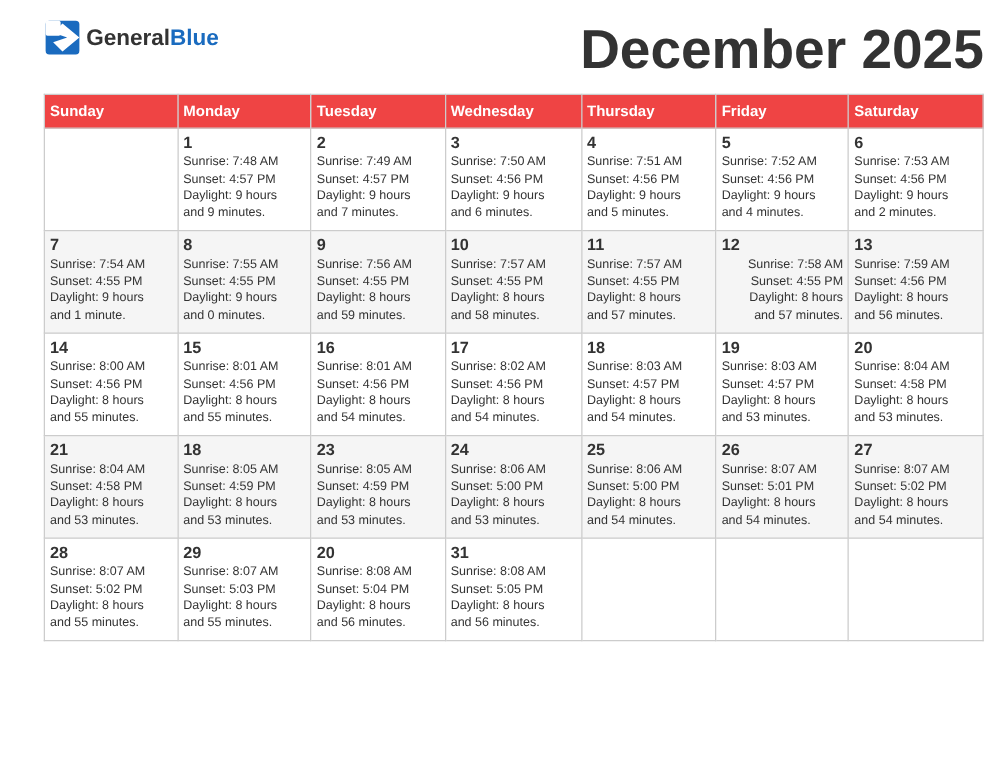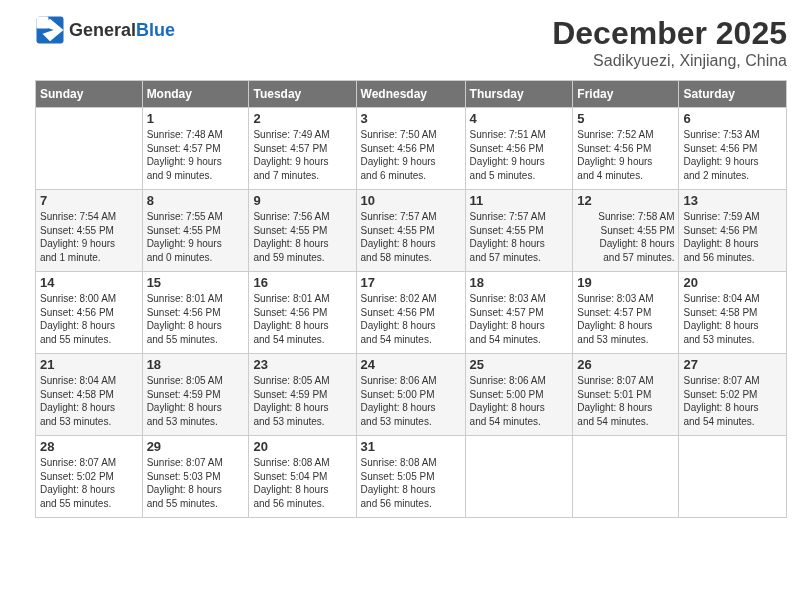--- a/index.html
+++ b/index.html
@@ -37,21 +37,21 @@
       color: #1a6bbf;
     }
     .logo-icon {
       width: 30px;
       height: 30px;
     }
     .title-area {
       text-align: right;
     }
     .month-year {
-      font-size: 32px;
+      font-size: 44px;
       font-weight: bold;
       color: #333;
     }
     .location {
       font-size: 16px;
       color: #555;
     }
     .calendar {
       width: 100%;
       border-collapse: collapse;
@@ -89,21 +89,21 @@
     .empty-cell {
       background: #f9f9f9;
     }
     tr:nth-child(even) td {
       background-color: #f5f5f5;
     }
     tr:nth-child(odd) td {
       background-color: #fff;
     }
     .calendar thead tr th {
-      background-color: #737373;
+      background-color: #ef4444;
     }
   </style>
 </head>
 <body>
 
 <div class="container">
   <div class="header-area">
     <div class="logo">
       <svg class="logo-icon" viewBox="0 0 40 40">
         <rect x="2" y="2" width="36" height="36" rx="4" fill="#1a6bbf"></rect>
@@ -111,21 +111,20 @@
         <rect x="2" y="2" width="16" height="16" rx="2" fill="white"></rect>
       </svg>
       <div>
         <div style="line-height:1;">
           <span class="logo-text-general">General</span><span class="logo-text-blue">Blue</span>
         </div>
       </div>
     </div>
     <div class="title-area">
       <div class="month-year">December 2025</div>
-      <div class="location">Sadikyuezi, Xinjiang, China</div>
     </div>
   </div>
 
   <table class="calendar">
     <thead>
       <tr>
         <th>Sunday</th>
         <th>Monday</th>
         <th>Tuesday</th>
         <th>Wednesday</th>

